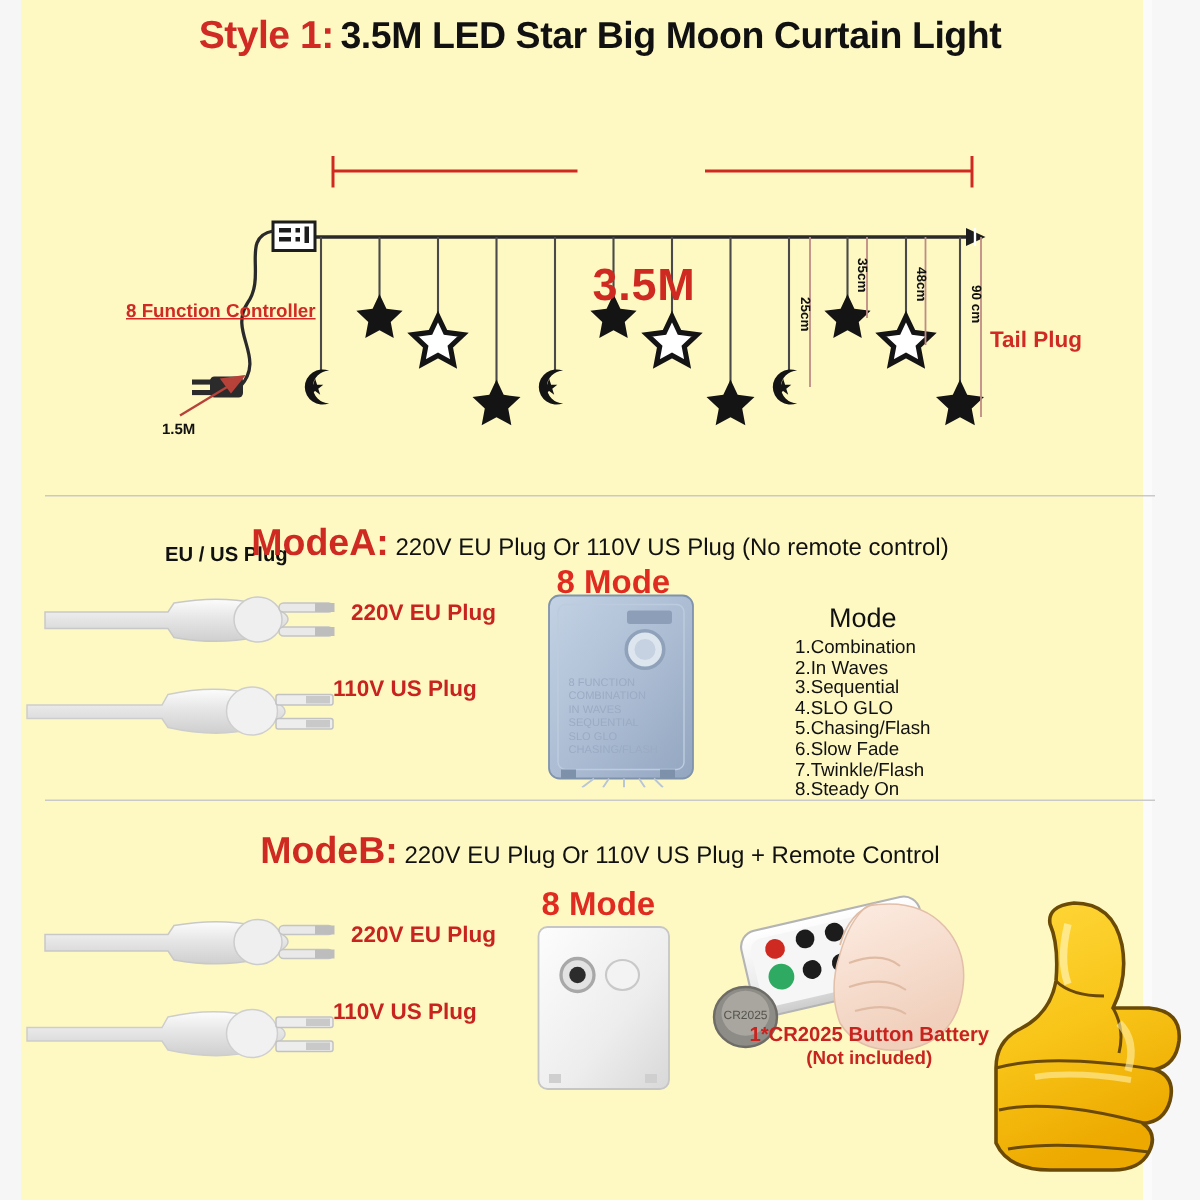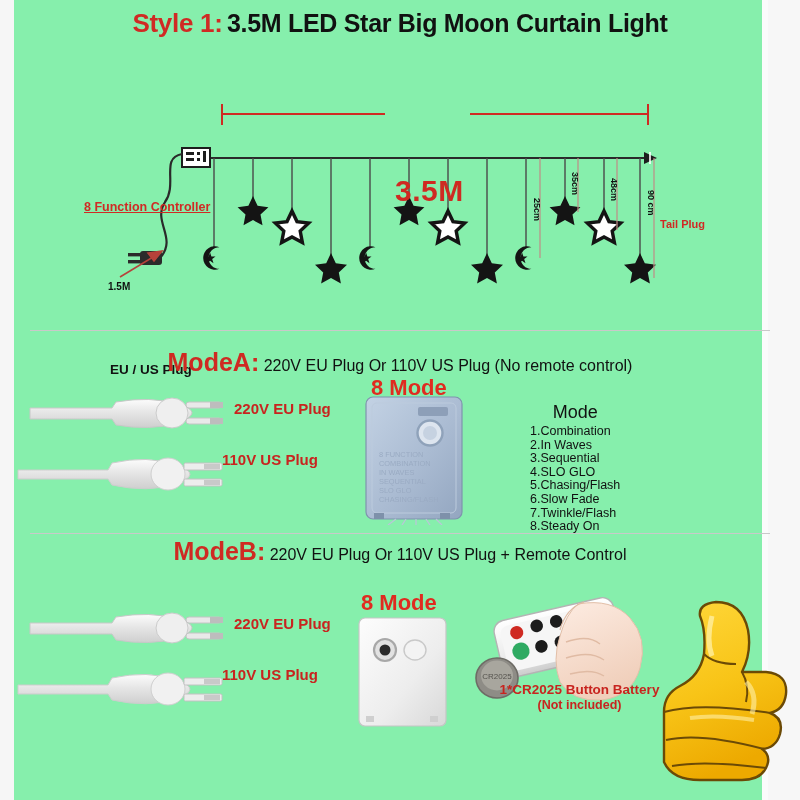--- a/index.html
+++ b/index.html
@@ -5,21 +5,21 @@
   html,body{margin:0;padding:0;}
   body{
     width:800px;height:800px;
     background:#f7f7f7;
     font-family:"Liberation Sans", sans-serif;
     overflow:hidden;
   }
   .page{
     position:relative;
     width:768px;height:800px;
-    background:#86efac;
+    background:#fef9c3;
     box-sizing:border-box;
   }
   .edge-left{position:absolute;left:0;top:0;width:14px;height:800px;background:#f6f6f6;}
   .edge-right{position:absolute;right:0;top:0;width:6px;height:800px;background:#fbfbfb;}
 
   
   .title-bar{
     position:absolute;left:0;top:8px;width:800px;
     text-align:center;
   }
@@ -31,21 +31,21 @@
   }
 
   
   .diagram{position:absolute;left:0;top:62px;width:800px;height:260px;}
   .ctrl-label{
     position:absolute;left:84px;top:138px;color:#d02a24;
     font-weight:bold;font-size:12.5px;white-space:nowrap;text-decoration:underline;
   }
   .tail-label{
     position:absolute;left:660px;top:156px;color:#d02a24;
-    font-weight:bold;font-size:11px;white-space:nowrap;
+    font-weight:bold;font-size:15px;white-space:nowrap;
   }
   .m15{
     position:absolute;left:108px;top:219px;color:#111;
     font-weight:bold;font-size:10px;
   }
   .euus{
     position:absolute;left:110px;top:264px;color:#111;
     font-weight:bold;font-size:13.5px;white-space:nowrap;margin-top:36px;
   }
   .big35{
@@ -280,21 +280,21 @@
       <li>4.SLO GLO</li>
       <li>5.Chasing/Flash</li>
       <li>6.Slow Fade</li>
       <li>7.Twinkle/Flash</li>
       <li>8.Steady On</li>
     </ul>
   </div>
 
   <div class="divider" style="top:533px;"></div>
 
-  <div class="sec-head" style="top:537px;">
+  <div class="sec-head" style="top:553px;">
     <span class="mode">Mode</span><span class="mode lt">B</span><span class="mode">:</span>
     <span class="desc">220V EU Plug Or 110V US Plug  +  Remote Control</span>
   </div>
 
   <svg style="position:absolute;left:0;top:590px;" width="800" height="210" viewBox="0 0 800 210">
     <defs>
       <linearGradient id="plugbody2" x1="0" y1="0" x2="0" y2="1">
         <stop offset="0%" stop-color="#fcfcfc"></stop>
           <stop offset="45%" stop-color="#e6e6e6"></stop>
           <stop offset="100%" stop-color="#cfcfcf"></stop>

